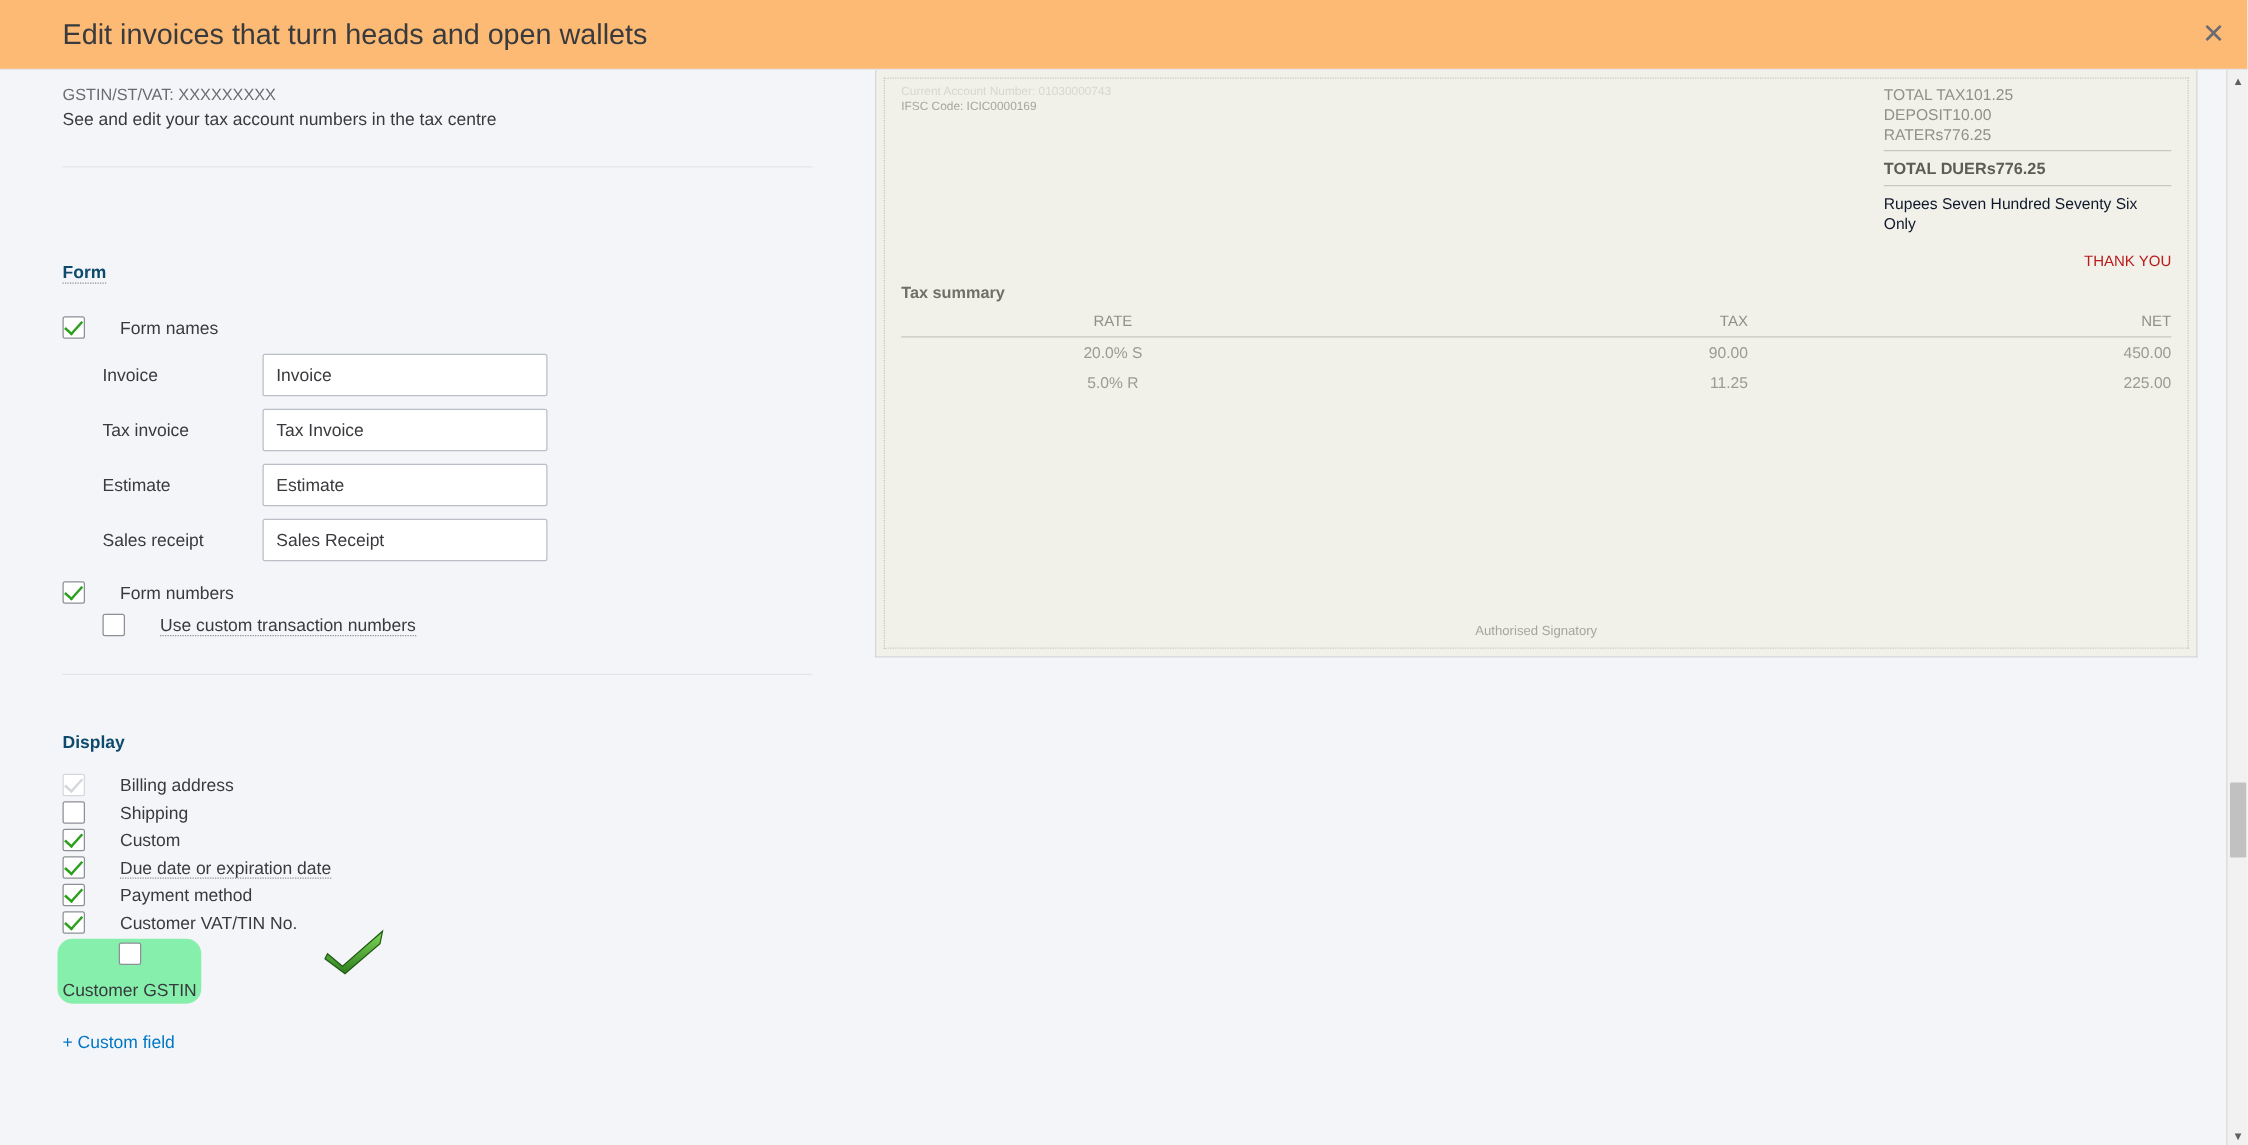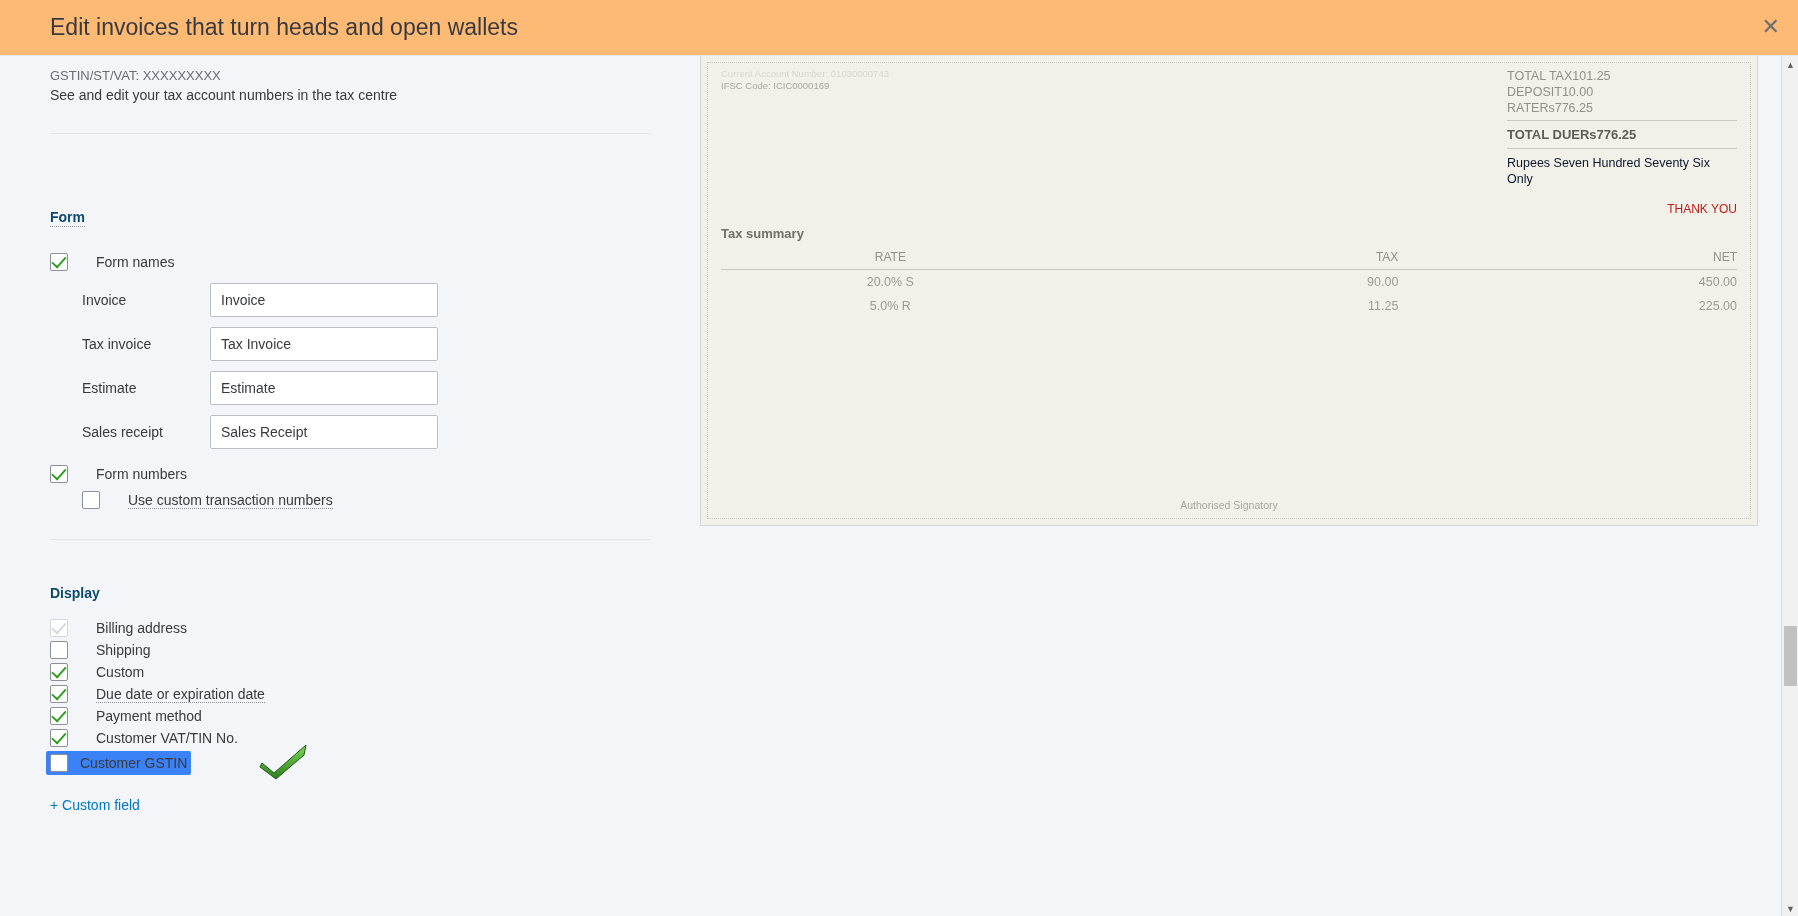--- a/index.html
+++ b/index.html
@@ -143,24 +143,25 @@
       background: #fff;
     }
     .custom-link {
       color: #0077c5;
       font-size: 14px;
       cursor: pointer;
       margin-top: 18px;
       display: inline-block;
     }
     .highlight {
-      background: #3b82f6;
+      background: #86efac;
       padding: 3px 4px;
-      border-radius: 2px;
+      border-radius: 12px;
       margin-left: -4px;
+      flex-direction: column;
     }
     .green-check-svg {
       position: absolute;
       pointer-events: none;
     }
     
     .preview {
       background: #f1f1ea;
       border: 1px solid #d4d7dc;
       position: relative;

